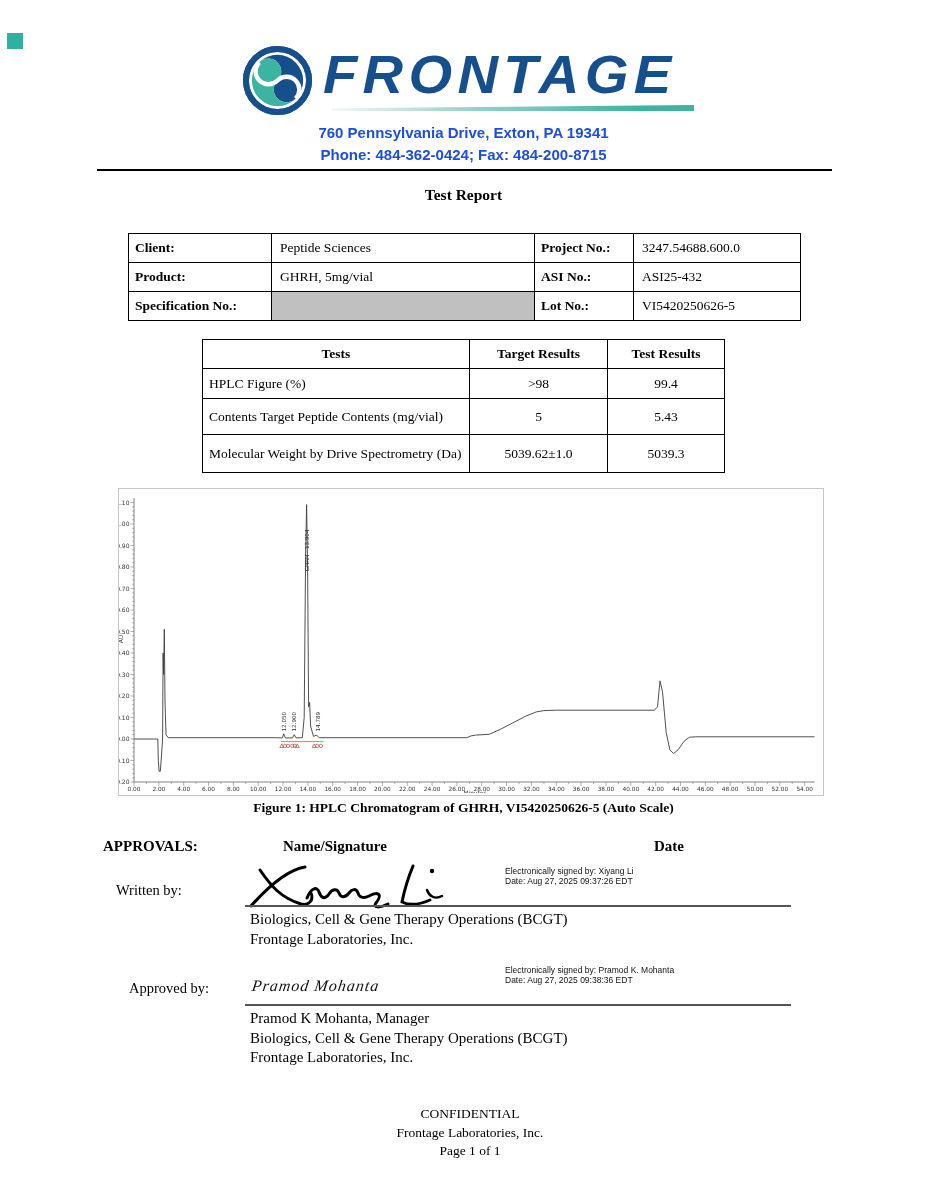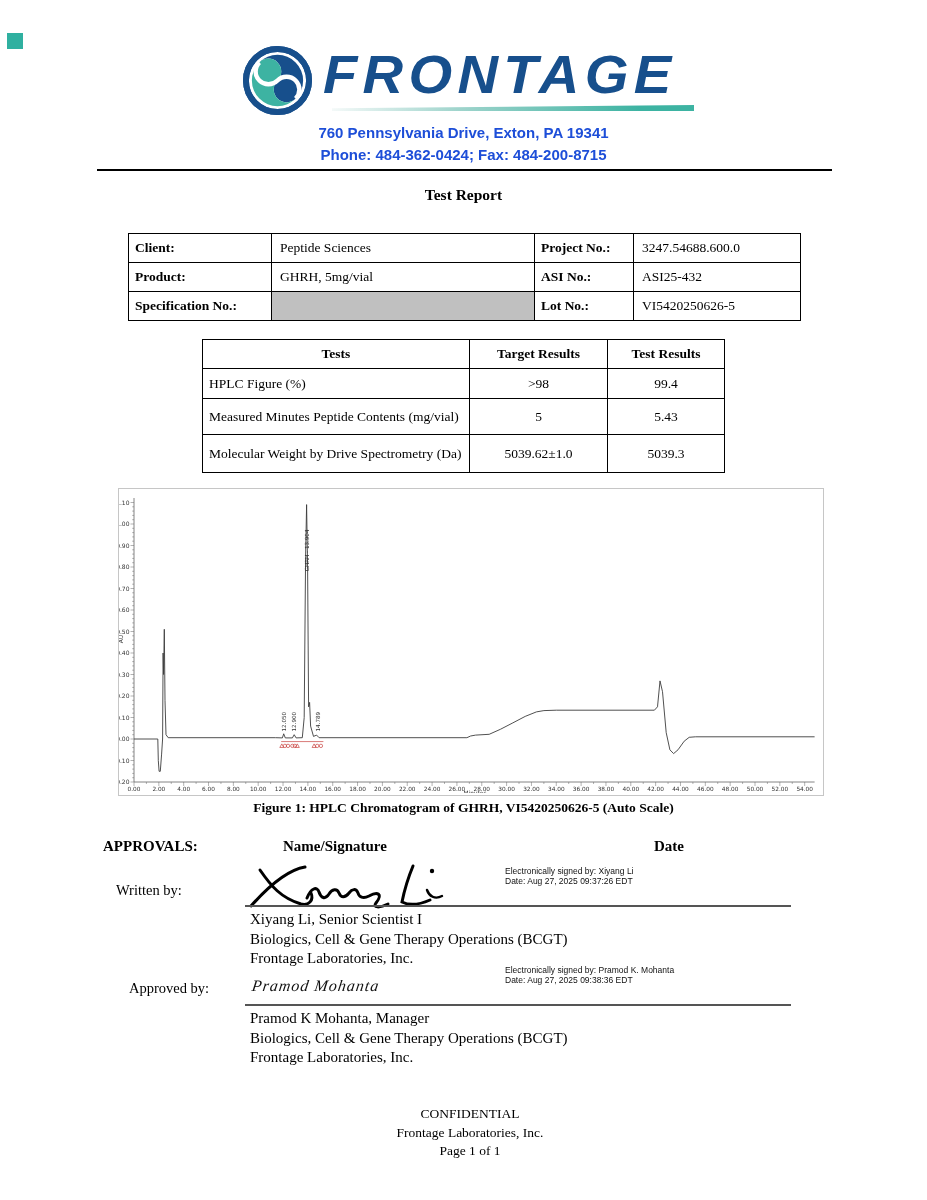--- a/index.html
+++ b/index.html
@@ -129,21 +129,21 @@
       <th>Tests</th>
       <th>Target Results</th>
       <th>Test Results</th>
     </tr>
     <tr style="height:30px">
       <td class="t-name">HPLC Figure (%)</td>
       <td class="t-val">&gt;98</td>
       <td class="t-val">99.4</td>
     </tr>
     <tr style="height:36px">
-      <td class="t-name">Measured Minutes Peptide Contents (mg/vial)</td>
+      <td class="t-name">Contents Target Peptide Contents (mg/vial)</td>
       <td class="t-val">5</td>
       <td class="t-val">5.43</td>
     </tr>
     <tr style="height:38px">
       <td class="t-name">Molecular Weight by Drive Spectrometry (Da)</td>
       <td class="t-val">5039.62±1.0</td>
       <td class="t-val">5039.3</td>
     </tr>
   </tbody>
     </table>
@@ -350,21 +350,20 @@
       <path d="M182 30 C184 36, 190 40, 197 36" stroke-width="2.4"></path>
       <circle cx="187" cy="11" r="2.2" fill="#000" stroke="none"></circle>
     </svg>
   </div>
   <div class="abs esign esign1">
     <div>Electronically signed by: Xiyang Li</div>
     <div>Date: Aug 27, 2025 09:37:26 EDT</div>
   </div>
   <div class="abs sig-line sig-line1"></div>
   <div class="abs name-block name-block1">
-    <div>Xiyang Li, Senior Scientist I</div>
     <div>Biologics, Cell &amp; Gene Therapy Operations (BCGT)</div>
     <div>Frontage Laboratories, Inc.</div>
   </div>
 
   <div class="abs by-label approved-by">Approved by:</div>
   <div class="abs sig2">Pramod Mohanta</div>
   <div class="abs esign esign2">
     <div>Electronically signed by: Pramod K. Mohanta</div>
     <div>Date: Aug 27, 2025 09:38:36 EDT</div>
   </div>

